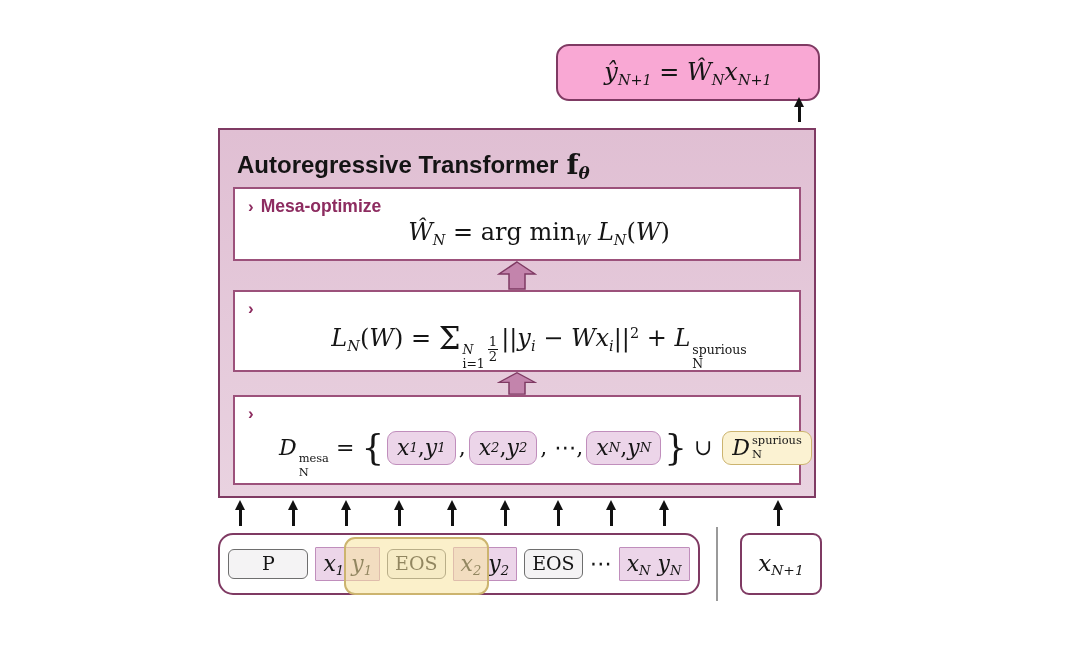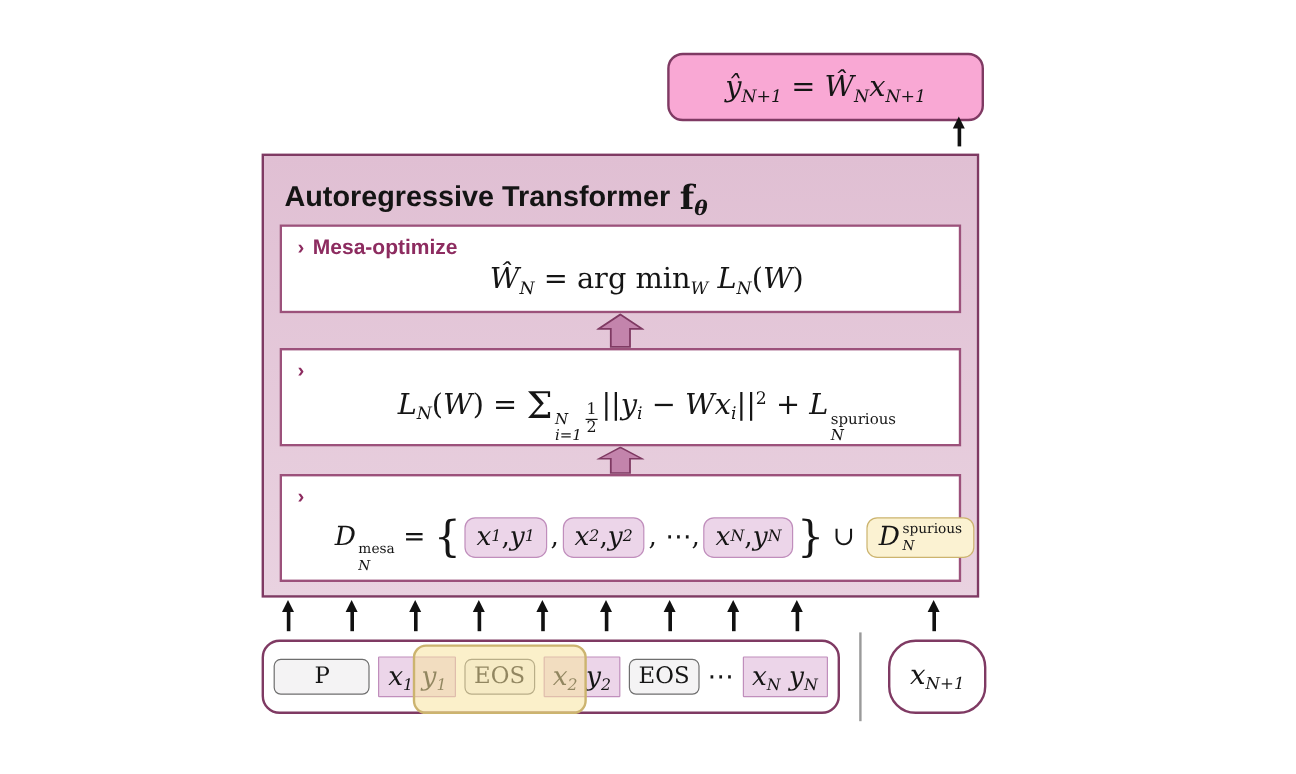--- a/index.html
+++ b/index.html
@@ -8,21 +8,21 @@
 
   
   .math{white-space:nowrap;color:#151515;}
   .mi{font-family:"DejaVu Serif",serif;font-style:italic;}
   .mr{font-family:"DejaVu Serif",serif;}
   .mbf{font-family:"DejaVu Serif",serif;font-weight:bold;}
   sub.msub{font-family:"DejaVu Serif",serif;font-style:italic;font-size:0.60em;line-height:1;vertical-align:-0.32em;}
   sup.msup{font-family:"DejaVu Serif",serif;font-size:0.60em;line-height:1;vertical-align:0.55em;}
   .ss{display:inline-flex;flex-direction:column;align-items:flex-start;font-family:"DejaVu Serif",serif;
       font-size:0.52em;line-height:1.18;vertical-align:-0.62em;margin-left:2px;}
-  .ss .ss-b{font-style:italic;}
+  .ss .ss-b{}
   .ss.it .ss-t{font-style:italic;}
   .frac{display:inline-flex;flex-direction:column;align-items:center;font-family:"DejaVu Serif",serif;
         font-size:0.55em;line-height:1.12;vertical-align:0.02em;margin:0 3px;}
   .fr-t{border-bottom:1.4px solid #151515;padding:0 1px;}
   .bigop{font-family:"DejaVu Serif",serif;font-size:1.28em;vertical-align:-0.1em;}
   .bigd{font-family:"DejaVu Serif",serif;font-size:1.62em;font-weight:300;vertical-align:-0.14em;}
   .mtok{display:inline-flex;align-items:center;border-radius:9px;padding:1px 9px;margin:0 3px;line-height:1.35;}
   .mtok.purple{background:var(--purple_token_bg);border:1.5px solid var(--purple_token_border);}
   .mtok.yellow{background:var(--yellow_bg);border:1.5px solid var(--yellow_border);}
 
@@ -64,21 +64,21 @@
          font-size:22px;border-radius:7px;padding:2px 7px;line-height:1.25;}
   .token.gray{background:var(--gray_token_bg);border:1.5px solid var(--gray_token_border);
               font-family:"DejaVu Serif",serif;font-size:19px;border-radius:6px;}
   .token.purple{background:var(--purple_token_bg);border:1.5px solid var(--purple_token_border);border-radius:1px;}
   .token.plain{background:none;border:none;padding:2px 0;}
   .token.wide{min-width:64px;}
   .spurious-overlay{position:absolute;left:124px;top:2px;width:141px;height:54px;z-index:2;pointer-events:none;
                     background:var(--yellow_overlay);border:2px solid var(--yellow_border);border-radius:11px;}
   .divider{position:absolute;left:716px;top:527px;width:1.5px;height:74px;background:#9a9a9a;}
   .query-box{position:absolute;left:740px;top:533px;width:78px;height:58px;background:#fff;
-             border:2px solid var(--border);border-radius:23px;display:flex;align-items:center;justify-content:center;
+             border:2px solid var(--border);border-radius:9px;display:flex;align-items:center;justify-content:center;
              font-size:23px;}
 </style>
 </head>
 <body>
 
 <div class="canvas">
 
   <div class="output-box">
     <span class="math"><span class="mi">ŷ</span><sub class="msub">N+1</sub><span class="mr"> = </span><span class="mi">Ŵ</span><sub class="msub">N</sub><span class="mi">x</span><sub class="msub">N+1</sub></span>
   </div>

